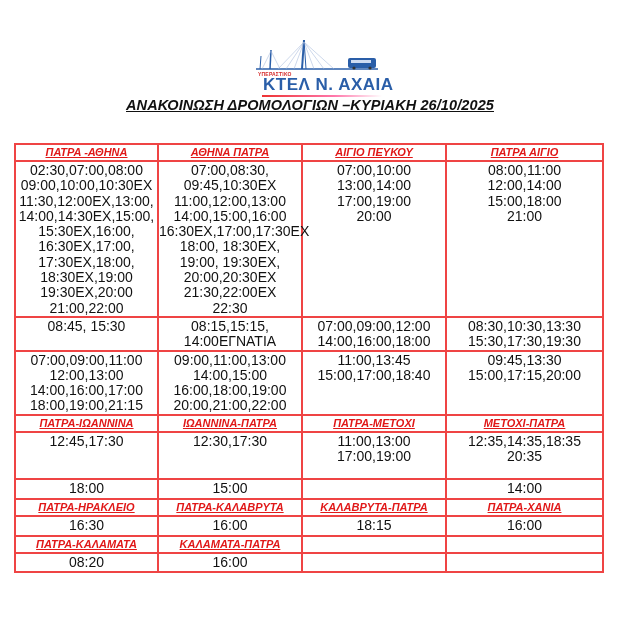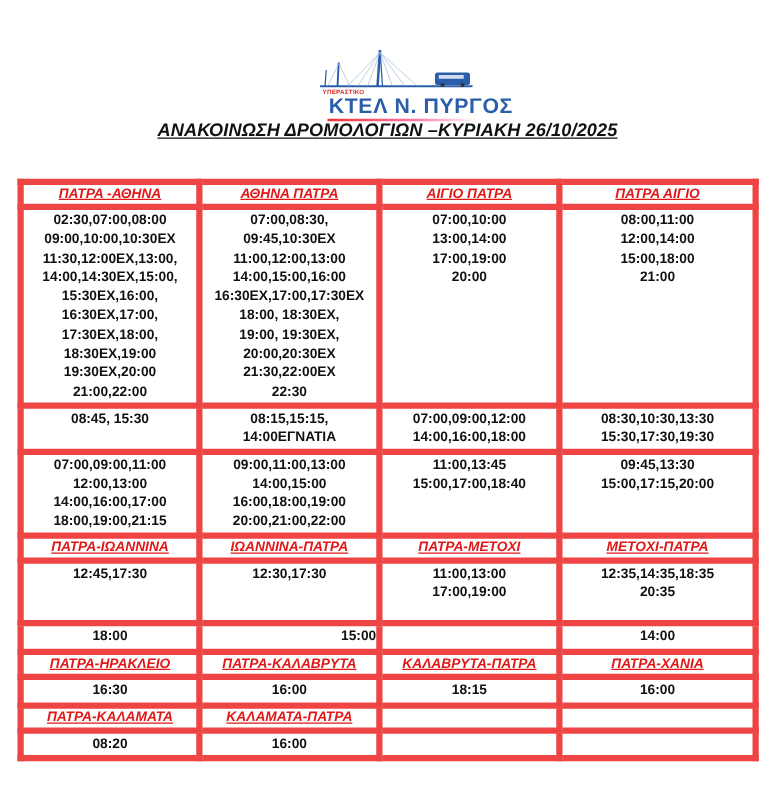--- a/index.html
+++ b/index.html
@@ -3,25 +3,25 @@
 <meta charset="utf-8">
 <style>
   html, body { margin:0; padding:0; background:#ffffff; }
   body { width:620px; height:633px; position:relative; overflow:hidden; font-family:"Liberation Sans", sans-serif; }
   .logo { position:absolute; left:248px; top:36px; width:150px; height:60px; }
   .logo-text { position:absolute; left:263px; top:75px; font-family:"Liberation Sans", sans-serif; font-weight:bold; font-size:17px; color:#2a5ea8; letter-spacing:0.5px; white-space:nowrap; }
   .logo-small { position:absolute; left:258px; top:71px; font-size:5px; color:#d52b2b; font-weight:bold; letter-spacing:0.2px; }
   .logo-swoosh { position:absolute; left:262px; top:95px; width:120px; height:2px; background:linear-gradient(90deg,#e33 0%,#f7a 60%,rgba(255,255,255,0) 100%); }
   .title { position:absolute; left:0; width:620px; top:97px; text-align:center; font-family:"Liberation Sans", sans-serif; font-weight:bold; font-style:italic; font-size:14.5px; color:#111; text-decoration:underline; letter-spacing:0.1px; }
   table.sched { position:absolute; left:14px; top:143px; width:588px; border-collapse:collapse; table-layout:fixed; }
-  table.sched td { border:5px solid #ef4444; padding:0; text-align:center; vertical-align:top; font-family:"Liberation Sans", sans-serif; }
+  table.sched td { border:2px solid #ef4444; padding:0; text-align:center; vertical-align:top; font-family:"Liberation Sans", sans-serif; }
   table.sched tr.hdr td { height:15px; }
   table.sched td.hcell { font-weight:bold; font-style:italic; font-size:11px; color:#e01818; line-height:15px; }
   table.sched td.hcell span { text-decoration:underline; text-decoration-color:#e01818; }
-  table.sched td.bcell { font-weight:bold; font-size:11px; color:#111; line-height:15.3px; padding-top:1px; }
+  table.sched td.bcell { font-weight:normal; font-size:14px; color:#111; line-height:15.3px; padding-top:1px; }
   .line { display:block; white-space:nowrap; }
 </style>
 </head>
 <body>
 
 <div class="logo">
   <svg width="150" height="60" viewBox="0 0 150 60" style="position:absolute;left:0;top:0;">
 
     <line x1="8" y1="33" x2="130" y2="33" stroke="#2a5ea8" stroke-width="1.5"></line>
 
@@ -41,37 +41,37 @@
         <line x1="23" y1="15" x2="32" y2="33"></line>
     </g>
 
     <rect x="100" y="22" width="28" height="10" rx="2" fill="#2a5ea8"></rect>
     <rect x="103" y="24" width="20" height="3" fill="#cfdcf2"></rect>
     <circle cx="106" cy="32" r="1.6" fill="#333"></circle>
       <circle cx="122" cy="32" r="1.6" fill="#333"></circle>
   </svg>
 </div>
 <div class="logo-small">ΥΠΕΡΑΣΤΙΚΟ</div>
-<div class="logo-text">ΚΤΕΛ Ν. ΠΥΡΓΟΣ</div>
+<div class="logo-text">ΚΤΕΛ Ν. ΑΧΑΙΑ</div>
 <div class="logo-swoosh"></div>
 
 <div class="title">ΑΝΑΚΟΙΝΩΣΗ ΔΡΟΜΟΛΟΓΙΩΝ –ΚΥΡΙΑΚΗ 26/10/2025</div>
 
 <table class="sched">
   <colgroup>
       <col style="width:143px">
       <col style="width:144px">
       <col style="width:144px">
       <col style="width:157px">
     </colgroup>
   <tbody id="sched-body">
       <tr class="hdr">
         <td class="hcell"><span>ΠΑΤΡΑ -ΑΘΗΝΑ</span></td>
         <td class="hcell"><span>ΑΘΗΝΑ ΠΑΤΡΑ</span></td>
-        <td class="hcell"><span>ΑΙΓΙΟ ΠΑΤΡΑ</span></td>
+        <td class="hcell"><span>ΑΙΓΙΟ ΠΕΥΚΟΥ</span></td>
         <td class="hcell"><span>ΠΑΤΡΑ ΑΙΓΙΟ</span></td>
       </tr>
       <tr>
         <td class="bcell" style="height: 149px;">
           <span class="line">02:30,07:00,08:00</span>
           <span class="line">09:00,10:00,10:30ΕΧ</span>
           <span class="line">11:30,12:00ΕΧ,13:00,</span>
           <span class="line">14:00,14:30ΕΧ,15:00,</span>
           <span class="line">15:30ΕΧ,16:00,</span>
           <span class="line">16:30ΕΧ,17:00,</span>
@@ -163,21 +163,21 @@
         </td>
         <td class="bcell" style="height: 44px;">
           <span class="line">12:35,14:35,18:35</span>
           <span class="line">20:35</span>
         </td>
       </tr>
       <tr>
         <td class="bcell" style="height: 17px;">
           <span class="line">18:00</span>
         </td>
-        <td class="bcell" style="height: 17px; text-align: right;">
+        <td class="bcell" style="height: 17px;">
           <span class="line">15:00</span>
         </td>
         <td class="bcell" style="height: 17px;"></td>
         <td class="bcell" style="height: 17px;">
           <span class="line">14:00</span>
         </td>
       </tr>
       <tr class="hdr">
         <td class="hcell"><span>ΠΑΤΡΑ-ΗΡΑΚΛΕΙΟ</span></td>
         <td class="hcell"><span>ΠΑΤΡΑ-ΚΑΛΑΒΡΥΤΑ</span></td>

